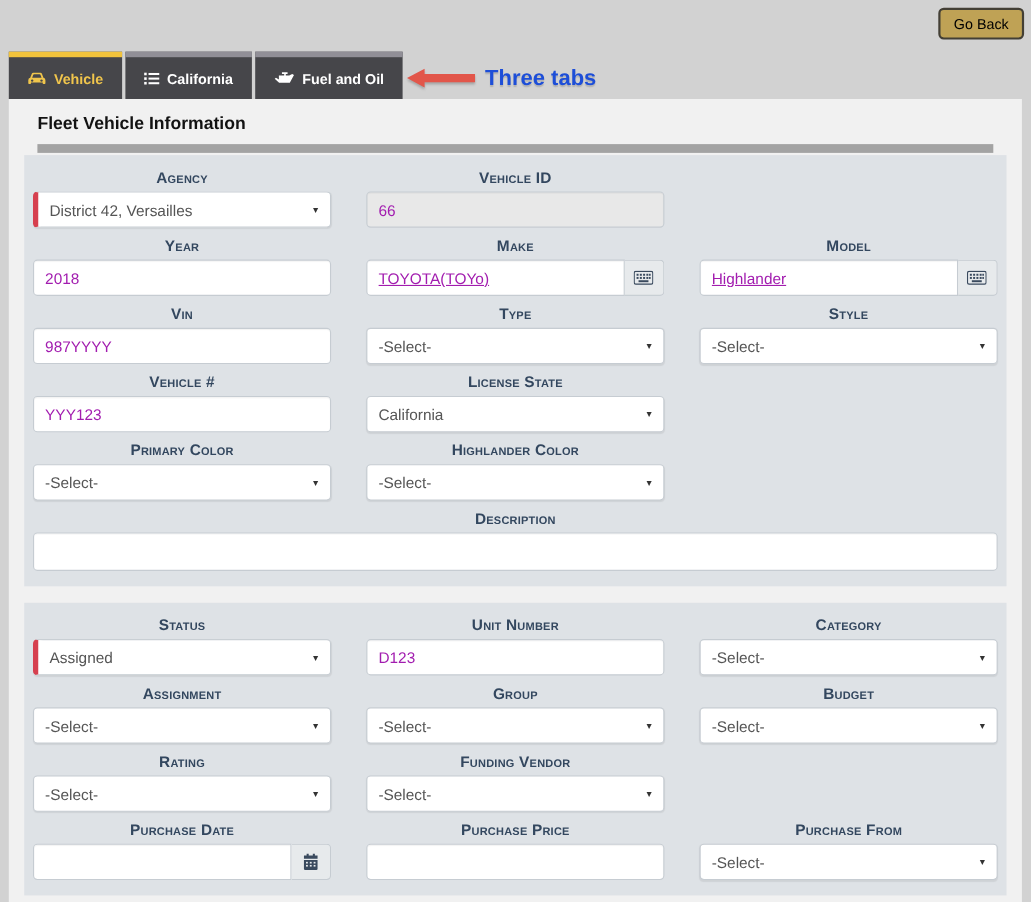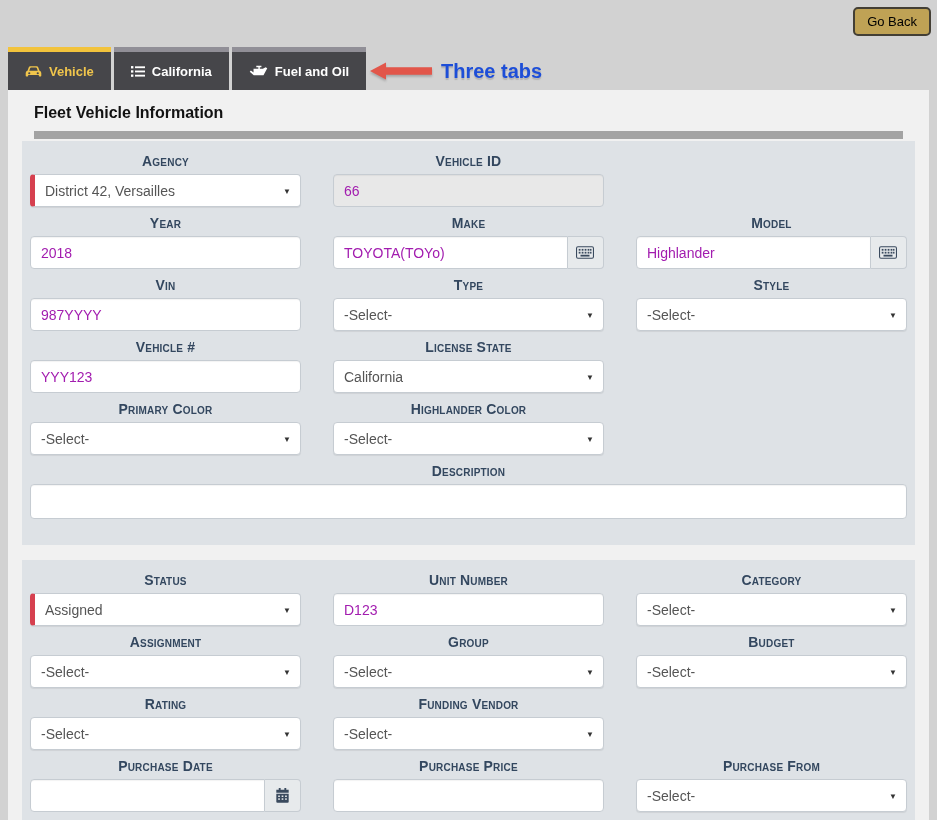--- a/index.html
+++ b/index.html
@@ -22,42 +22,42 @@
     text-shadow:0 2px 1px rgba(120,120,120,.35);}
 
   
   .content{margin:0 8px;background:#f1f1f1;padding:12px 6px 20px;height:730px;}
   .panel-title{margin:2px 20px 0;font-size:16px;font-weight:bold;color:#121212;
     padding-bottom:9px;border-bottom:8px solid #a3a3a3;}
   .panel{margin:2px 8px 0;background:#dee2e6;padding:12px 8px 14px;}
   .panel + .panel-gap{height:13px;}
 
   .form-row{display:flex;column-gap:32px;margin-bottom:8px;}
-  .form-row:last-child{margin-bottom:12px;}
+  .form-row:last-child{margin-bottom:0;}
   .col{flex:0 0 calc((100% - 64px)/3);min-width:0;}
   .col-full{flex:1 1 100%;}
 
   .field-label{display:block;font-variant:small-caps;font-weight:700;color:#33475f;
     font-size:14px;line-height:16px;margin-bottom:5px;letter-spacing:.2px;text-align:center;}
 
   .text-input{display:block;width:100%;height:33px;border:1px solid #c6ccd2;border-radius:4px;
     padding:0 10px;font-size:14px;color:#a21caf;background:#fff;outline:none;
     box-shadow:inset 0 1px 1px rgba(0,0,0,.05);font-family:"Liberation Sans",sans-serif;}
   .text-input.disabled{background:#e8e8e8;}
   .text-input.tall{height:35px;}
 
   .select{position:relative;display:flex;align-items:center;width:100%;height:33px;
     border:1px solid #c6ccd2;border-radius:4px;background:#fff;padding:0 24px 0 10px;
     font-size:14px;color:#555;cursor:pointer;box-shadow:0 1px 1px rgba(0,0,0,.07);}
   .select .caret{position:absolute;right:9px;top:50%;transform:translateY(-50%);
     font-size:8px;color:#333;}
   .required{border-left:5px solid #d6404f;}
 
   .input-group{display:flex;width:100%;}
-  .input-group .text-input{flex:1 1 auto;border-top-right-radius:0;border-bottom-right-radius:0;}
+  .input-group .text-input{flex:1 1 auto;border-top-right-radius:0;border-bottom-right-radius:0;text-decoration:underline;}
   .addon{flex:0 0 36px;display:flex;align-items:center;justify-content:center;height:33px;
     background:#e7eaec;border:1px solid #c6ccd2;border-left:0;border-radius:0 4px 4px 0;
     color:#3a4a5e;cursor:pointer;}
 </style>
 </head>
 <body>
 
 <div class="header">
   <button class="go-back">Go Back</button>
 

